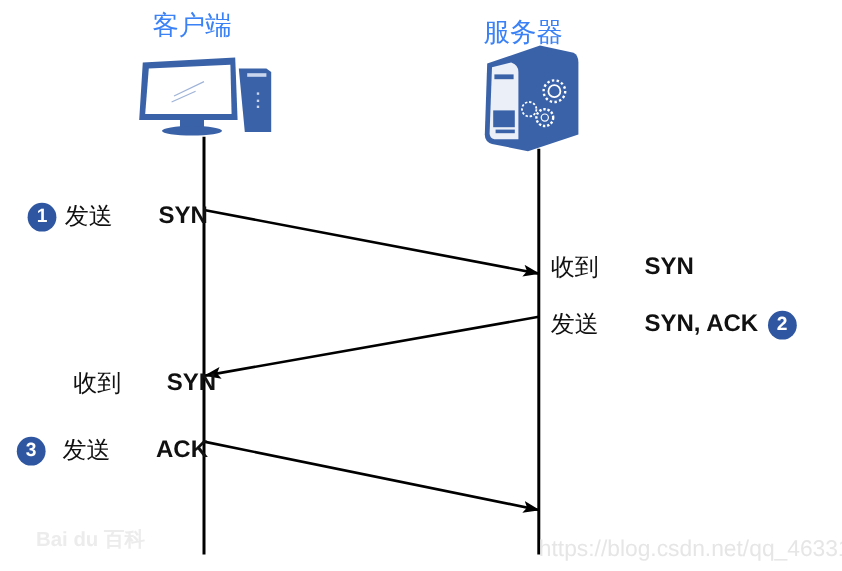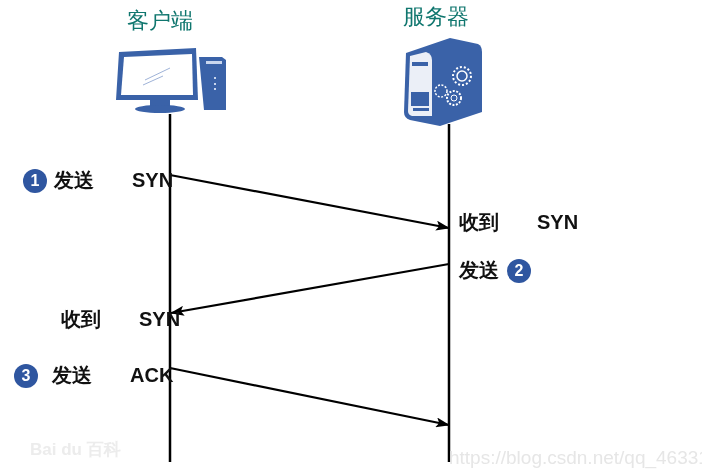--- a/index.html
+++ b/index.html
@@ -1,34 +1,34 @@
 <!DOCTYPE html>
 <html><head>
 <meta charset="utf-8">
 <style>
   html, body { margin: 0; padding: 0; background: #ffffff; }
   body { width: 702px; height: 476px; position: relative; overflow: hidden;
          font-family: "Liberation Sans", "DejaVu Sans", sans-serif; color: #111; }
   .abs { position: absolute; }
-  .title { font-size: 22px; color: #0f766e; white-space: nowrap; }
+  .title { font-size: 22px; color: #3b82f6; white-space: nowrap; }
   .label { font-size: 20px; color: #111; white-space: nowrap; display: flex; align-items: center; }
   .label b { font-weight: bold; margin-left: 38px; }
-  .label .cn { font-weight: bold; }
+  .label .cn { font-weight: normal; }
   .badge { width: 24px; height: 24px; border-radius: 50%; background: #2f56a0; color: #fff;
            font-weight: bold; font-size: 16px; display: inline-flex; align-items: center;
            justify-content: center; }
   .wm { color: #e6e6e6; font-size: 19px; white-space: nowrap; }
   .baidu { color: #ececec; font-size: 17px; font-weight: bold; white-space: nowrap; }
   svg { position: absolute; left: 0; top: 0; }
 </style>
 </head>
 <body>
 
 <div class="abs title" style="left:127px; top:6px;">客户端</div>
-<div class="abs title" style="left:403px; top:2px;text-align:center;">服务器</div>
+<div class="abs title" style="left:403px; top:12px;text-align:center;">服务器</div>
 
 <svg width="702" height="476" viewBox="0 0 702 476">
   <defs>
     <marker id="ah" markerWidth="14" markerHeight="10" refX="13" refY="5" orient="auto" markerUnits="userSpaceOnUse">
       <path d="M0,0 L14,5 L0,10 L3,5 Z" fill="#000"></path>
     </marker>
   </defs>
 
   <g>
 
@@ -75,20 +75,21 @@
     <b>SYN</b>
 </div>
 
 <div class="abs label" style="left:459px; top:209px;">
   <span class="cn">收到</span>
     <b>SYN</b>
 </div>
 
 <div class="abs label" style="left:459px; top:257px;">
   <span class="cn">发送</span>
+    <b>SYN, ACK</b>
   <span style="width:8px"></span>
   <span class="badge">2</span>
 </div>
 
 <div class="abs label" style="left:61px; top:306px;">
   <span class="cn">收到</span>
     <b>SYN</b>
 </div>
 
 <div class="abs label" style="left:14px; top:362px;">

